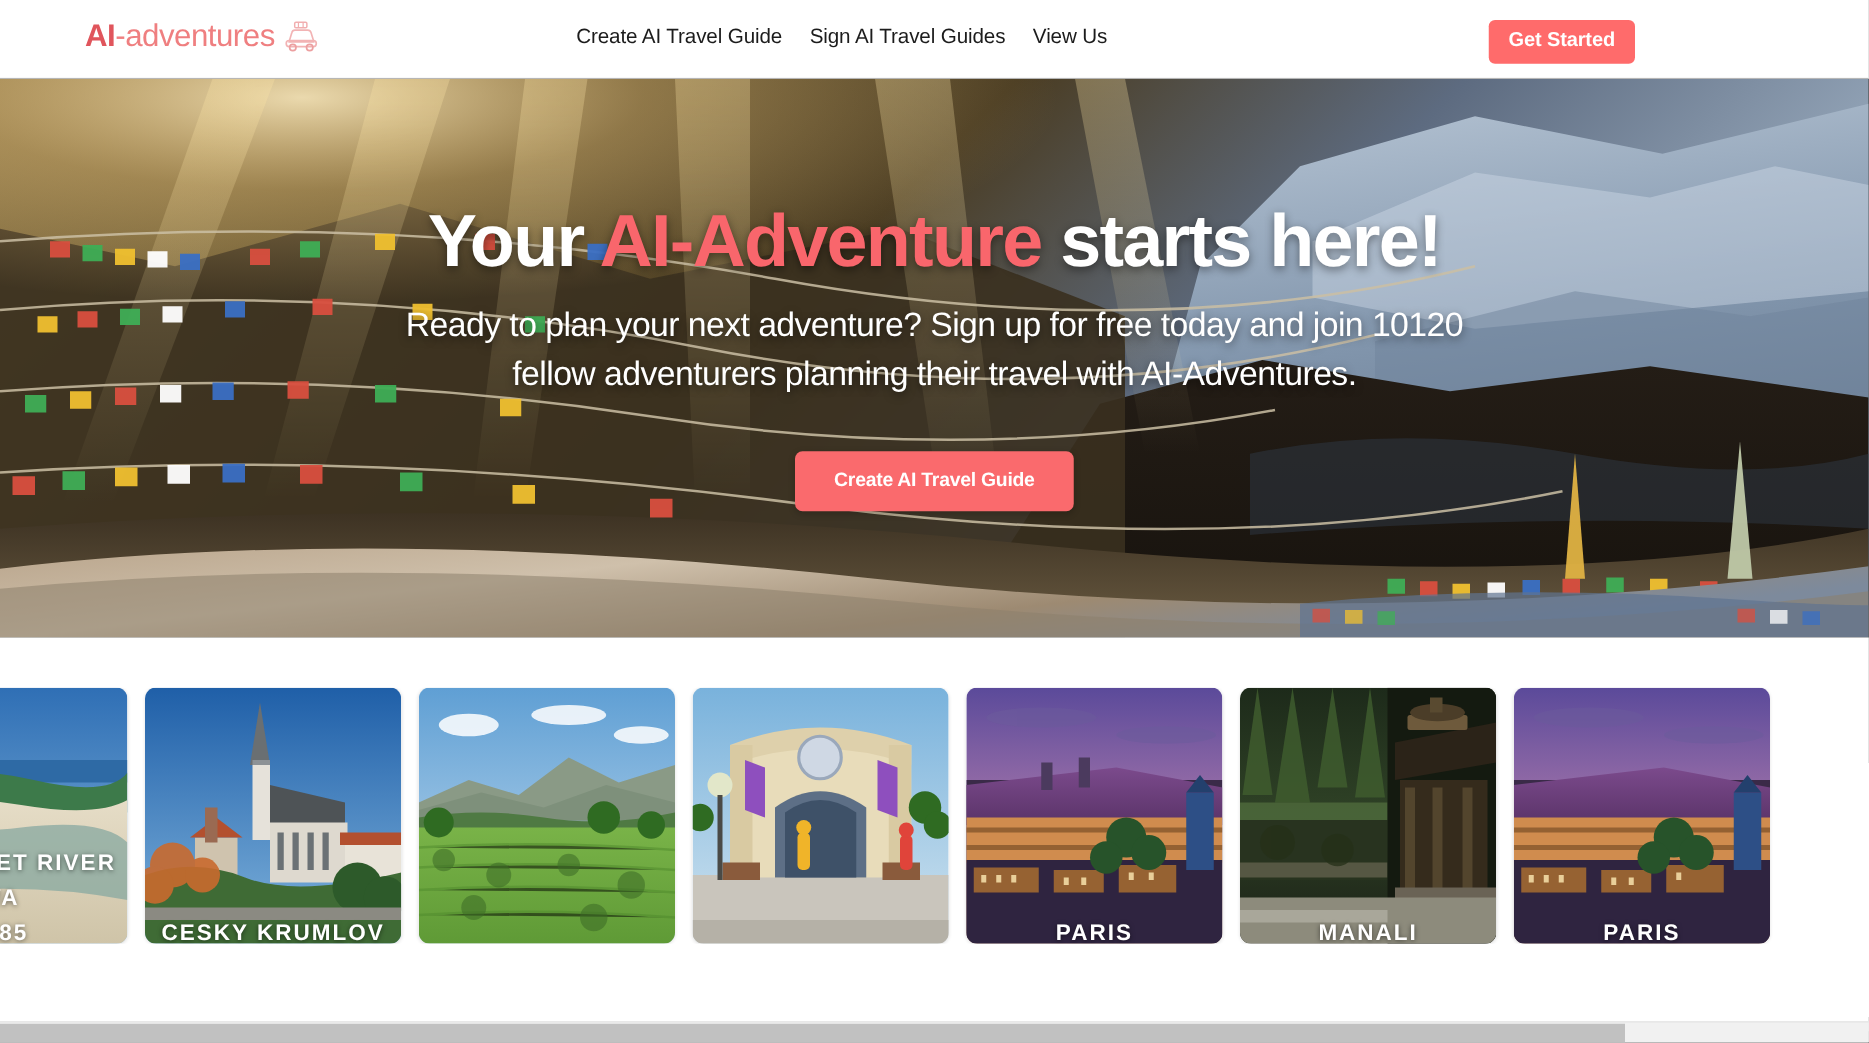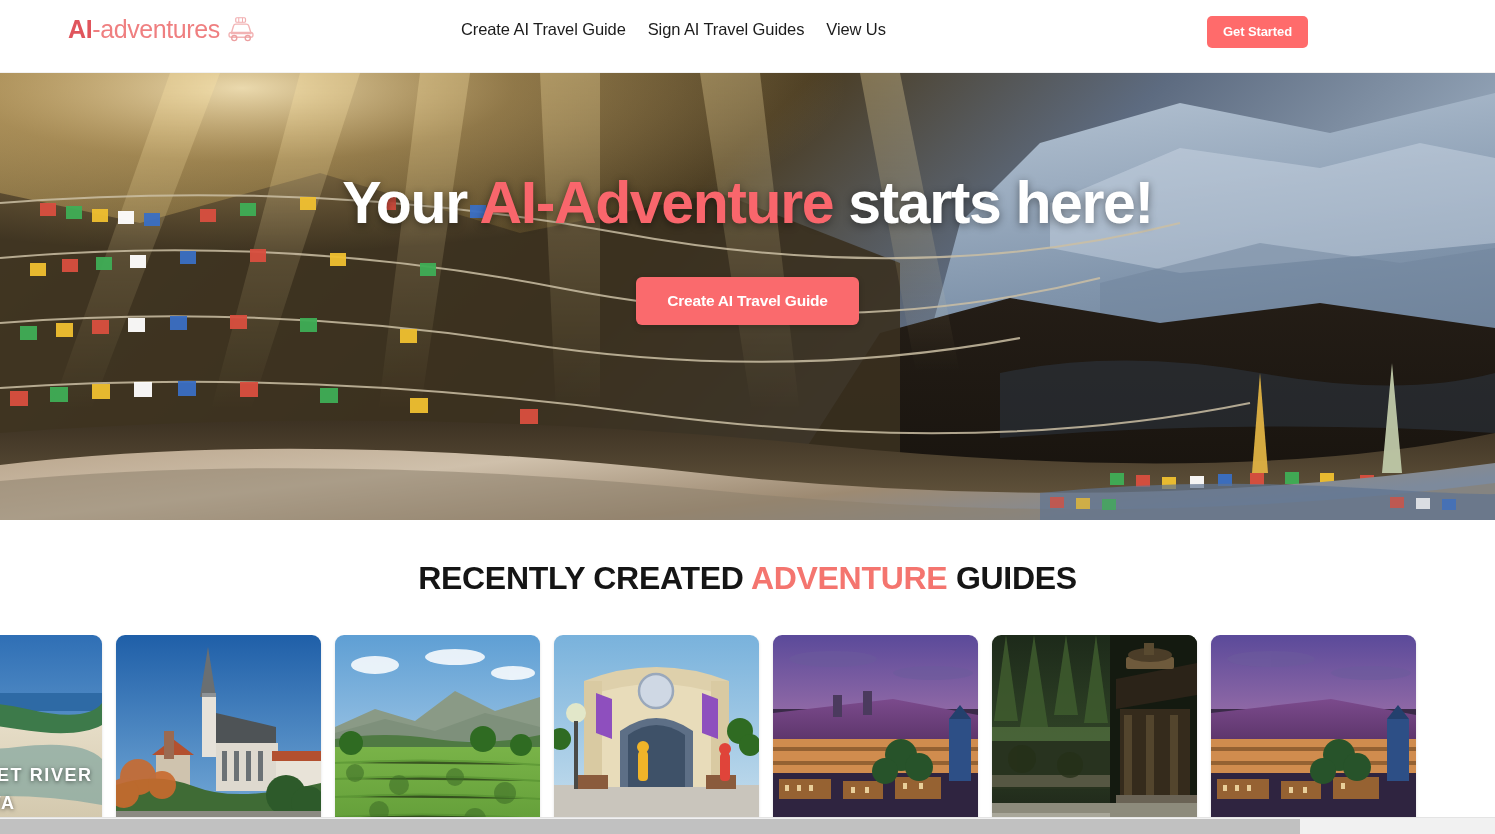--- a/index.html
+++ b/index.html
@@ -5,21 +5,21 @@
   * { margin:0; padding:0; box-sizing:border-box; }
   html, body { width:1495px; height:834px; overflow:hidden; }
   body {
     font-family: "Liberation Sans", sans-serif;
     background:#ffffff;
     -webkit-font-smoothing: antialiased;
   }
 
   
   .navbar{
-    height:73px;
+    height:63px;
     width:100%;
     background:#ffffff;
     display:flex;
     align-items:center;
     position:relative;
     border-bottom:1px solid #f2f2f2;
   }
   .brand{
     position:absolute;
     left:68px;
@@ -57,21 +57,21 @@
   }
   .get-started{
     position:absolute;
     right:187px;
     top:16px;
     background:#ff6b6b;
     color:#fff;
     border:none;
     border-radius:5px;
     padding:8px 16px 9px;
-    font-size:13px;
+    font-size:16px;
     font-weight:bold;
     font-family:"Liberation Sans", sans-serif;
     cursor:pointer;
     letter-spacing:-0.1px;
   }
 
   
   .hero{
     position:relative;
     width:100%;
@@ -371,26 +371,26 @@
       <rect x="1076" y="425" width="14" height="11" fill="#f0c030"></rect>
       <rect x="1102" y="426" width="14" height="11" fill="#3fae56"></rect>
       <rect x="1390" y="424" width="14" height="11" fill="#d94f3f"></rect>
       <rect x="1416" y="425" width="14" height="11" fill="#ffffff"></rect>
       <rect x="1442" y="426" width="14" height="11" fill="#3a6fc4"></rect>
     </g>
   </svg>
 
   <div class="hero-content">
     <h1 class="hero-title"><span>Your </span><span class="accent">AI-Adventure</span><span> starts here!</span></h1>
+    <p class="hero-sub">Ready to plan your next adventure? Sign up for free today and join 10120 fellow adventurers planning their travel with AI-Adventures.</p>
     <button class="hero-cta">Create AI Travel Guide</button>
   </div>
 </div>
 
 <div class="recent">
-  <h2 class="recent-title"><span>RECENTLY CREATED </span><span class="accent">ADVENTURE</span><span> GUIDES</span></h2>
 
   <div class="cards-viewport">
     <div class="cards-row">
 
       <div class="card">
         <svg class="card-img" viewBox="0 0 205 205" preserveAspectRatio="none">
           <defs>
             <linearGradient id="c1sky" x1="0" y1="0" x2="0" y2="1">
               <stop offset="0" stop-color="#2f6fb5"></stop>
                 <stop offset="1" stop-color="#88b8dd"></stop>

